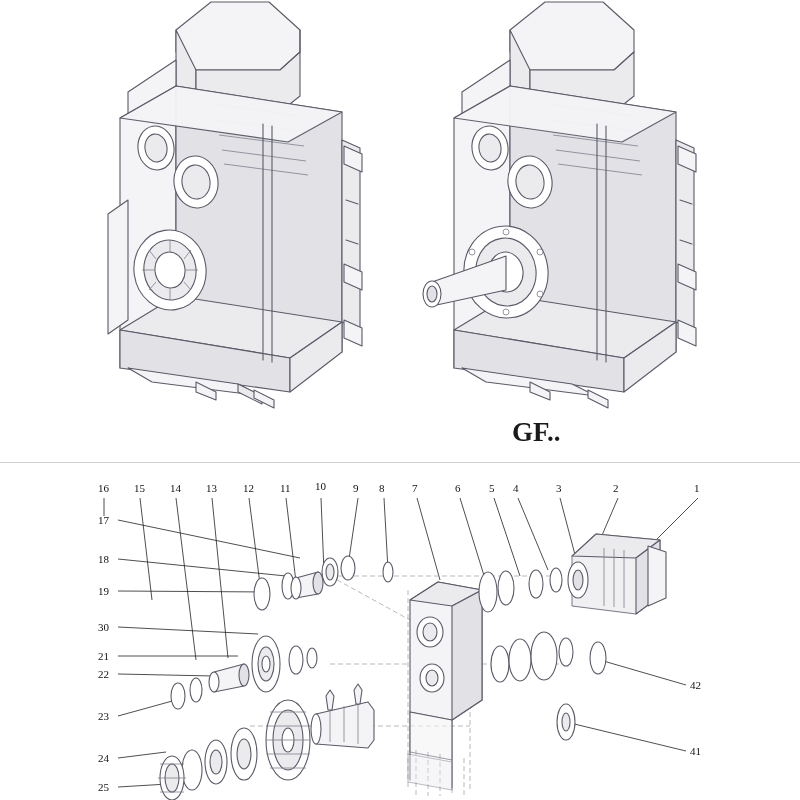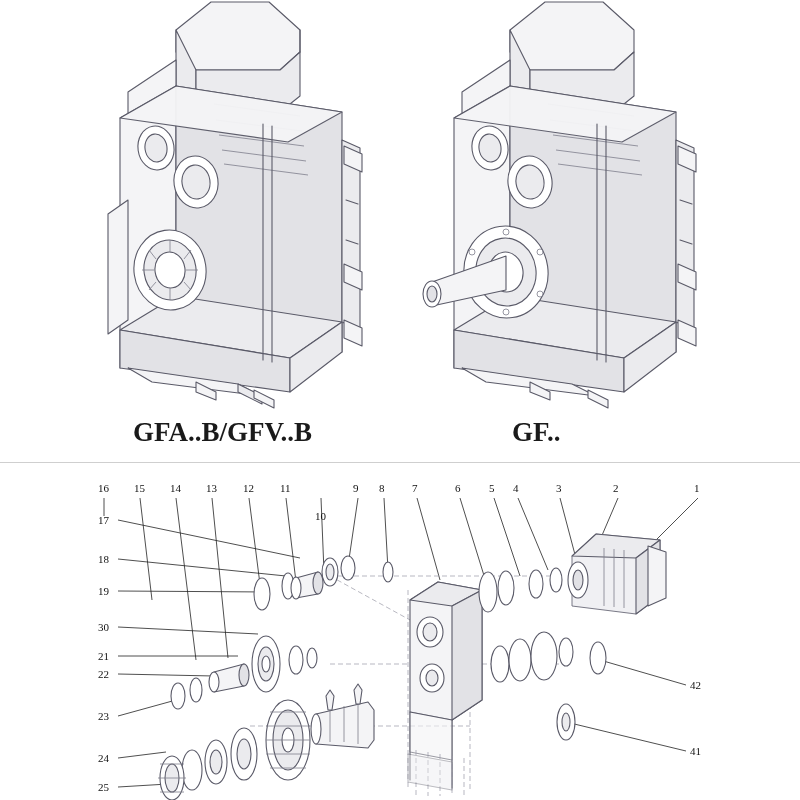--- a/index.html
+++ b/index.html
@@ -186,21 +186,20 @@
       <path class="ln" d="M680 240 L692 244"></path>
       <path class="ln" d="M680 280 L692 284"></path>
       <path class="sf" d="M678 146 L696 154 L696 172 L678 164 Z"></path>
       <path class="sf" d="M678 264 L696 272 L696 290 L678 282 Z"></path>
       <path class="sf" d="M678 320 L696 328 L696 346 L678 338 Z"></path>
       <path class="sf" d="M530 382 L550 392 L550 400 L530 392 Z"></path>
       <path class="sf" d="M588 390 L608 400 L608 408 L588 398 Z"></path>
     </g>
   </svg>
 
-  <div class="caption" id="caption-left">GFA..B/GFV..B</div>
   <div class="caption" id="caption-right">GF..</div>
 
   <div class="divider"></div>
 
   <svg class="svg-layer" viewBox="0 0 800 800" xmlns="http://www.w3.org/2000/svg">
     <g class="cal">
       <line x1="104" y1="498" x2="104" y2="516"></line>
       <line x1="140" y1="498" x2="152" y2="600"></line>
       <line x1="176" y1="498" x2="196" y2="660"></line>
       <line x1="212" y1="498" x2="228" y2="658"></line>
@@ -358,21 +357,21 @@
     </g>
   </svg>
 
   <div>
     <div class="callout" style="left:98px;  top:482px;">16</div>
     <div class="callout" style="left:134px; top:482px;">15</div>
     <div class="callout" style="left:170px; top:482px;">14</div>
     <div class="callout" style="left:206px; top:482px;">13</div>
     <div class="callout" style="left:243px; top:482px;">12</div>
     <div class="callout" style="left:280px; top:482px;">11</div>
-    <div class="callout" style="left:315px; top:510px;">10</div>
+    <div class="callout" style="left:315px; top:480px;">10</div>
     <div class="callout" style="left:353px; top:482px;">9</div>
     <div class="callout" style="left:379px; top:482px;">8</div>
     <div class="callout" style="left:412px; top:482px;">7</div>
     <div class="callout" style="left:455px; top:482px;">6</div>
     <div class="callout" style="left:489px; top:482px;">5</div>
     <div class="callout" style="left:513px; top:482px;">4</div>
     <div class="callout" style="left:556px; top:482px;">3</div>
     <div class="callout" style="left:613px; top:482px;">2</div>
     <div class="callout" style="left:694px; top:482px;">1</div>
   </div>

